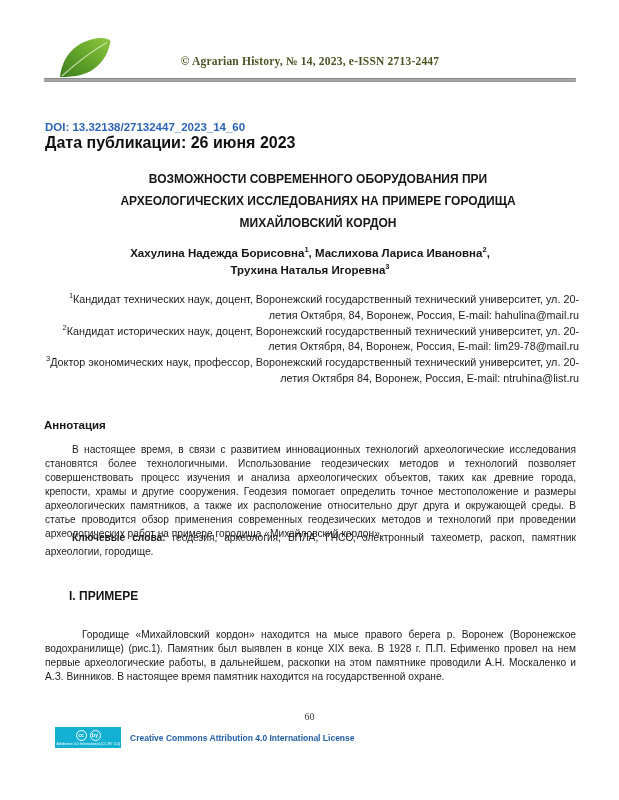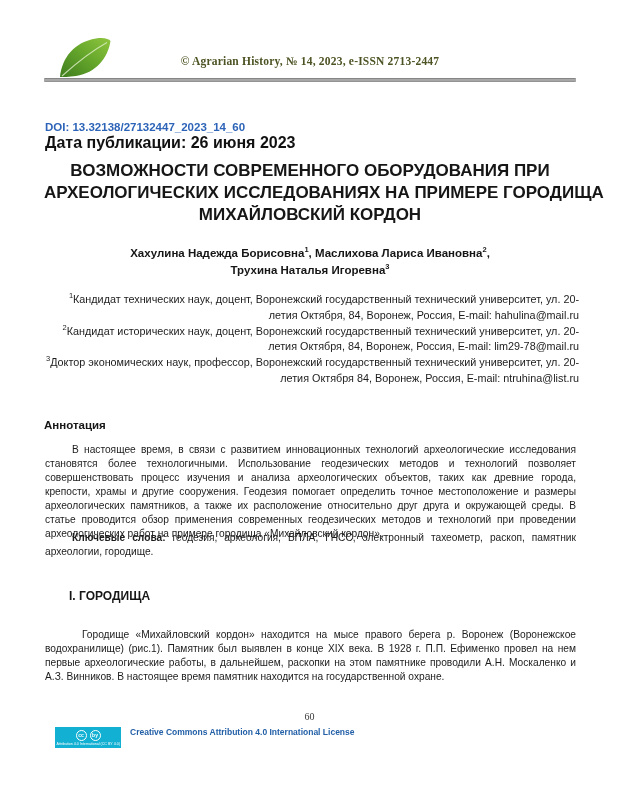--- a/index.html
+++ b/index.html
@@ -38,22 +38,22 @@
   }
   .doi {
     position: absolute; top: 121px; left: 45px;
     font-weight: bold; font-size: 11.5px; color: #2d64b8;
     text-decoration: none; cursor: pointer;
   }
 
   
   .title {
     position: absolute; top: 160px; left: 44px; width: 532px;
-    margin: 0; text-align: center;
-    font-size: 17px; font-weight: bold; color: #161616;
+    margin: 8px; text-align: center;
+    font-size: 12px; font-weight: bold; color: #161616;
     line-height: 22px;
   }
   .title div { white-space: nowrap; }
 
   .authors {
     position: absolute; top: 245px; left: 44px; width: 532px;
     text-align: center; font-weight: bold; font-size: 11.5px;
     line-height: 17px; color: #161616;
   }
   .authors sup, .affil sup { font-size: 7.5px; line-height: 0; }
@@ -93,21 +93,21 @@
     text-indent: 37px;
   }
 
   
   .page-number {
     position: absolute; top: 711px; left: 0; width: 100%;
     text-align: center; font-size: 10px; color: #3a3a3a; font-family: Liberation Serif, serif;
   }
   .footer {
     position: absolute; top: 727px; left: 55px;
-    display: flex; gap: 9px;
+    display: flex; align-items: center; gap: 9px;
   }
   .cc-badge {
     width: 66px; height: 21px;
     background: #12b0d3;
     display: flex; flex-direction: column; align-items: center; justify-content: center;
     cursor: pointer;
   }
   .cc-icons { display: flex; gap: 3px; align-items: center; height: 11px; }
   .cc-circle {
     width: 9px; height: 9px; border: 1px solid #ffffff; border-radius: 50%;
@@ -161,21 +161,21 @@
   <div class="affils">
     <div class="affil"><sup>1</sup><span>Кандидат технических наук, доцент, Воронежский государственный технический университет, ул. 20-летия Октября, 84, Воронеж, Россия, E-mail: hahulina@mail.ru</span></div>
     <div class="affil"><sup>2</sup><span>Кандидат исторических наук, доцент, Воронежский государственный технический университет, ул. 20-летия Октября, 84, Воронеж, Россия, E-mail: lim29-78@mail.ru</span></div>
     <div class="affil"><sup>3</sup><span>Доктор экономических наук, профессор, Воронежский государственный технический университет, ул. 20-летия Октября 84, Воронеж, Россия, E-mail: ntruhina@list.ru</span></div>
   </div>
 
   <div class="abstract-heading">Аннотация</div>
   <p class="para abstract-text">В настоящее время, в связи с развитием инновационных технологий археологические исследования становятся более технологичными. Использование геодезических методов и технологий позволяет совершенствовать процесс изучения и анализа археологических объектов, таких как древние города, крепости, храмы и другие сооружения. Геодезия помогает определить точное местоположение и размеры археологических памятников, а также их расположение относительно друг друга и окружающей среды. В статье проводится обзор применения современных геодезических методов и технологий при проведении археологических работ на примере городища «Михайловский кордон».</p>
   <p class="para keywords"><b>Ключевые слова:</b><span> геодезия, археология, БПЛА, ГНСС, электронный тахеометр, раскоп, памятник археологии, городище.</span></p>
 
-  <div class="intro-heading">I. ГОРОДИЩА</div>
+  <div class="intro-heading">I. ПРИМЕРЕ</div>
   <p class="para intro-text">Городище «Михайловский кордон» находится на мысе правого берега р. Воронеж (Воронежское водохранилище) (рис.1). Памятник был выявлен в конце XIX века. В 1928 г. П.П. Ефименко провел на нем  первые археологические работы, в дальнейшем, раскопки на этом памятнике проводили  А.Н. Москаленко и А.З. Винников. В настоящее время памятник находится на государственной охране.</p>
 
   <div class="page-number">60</div>
   <div class="footer">
     <div class="cc-badge">
       <div class="cc-icons">
         <div class="cc-circle">cc</div>
         <div class="cc-circle">by</div>
       </div>
       <div class="cc-sub">Attribution 4.0 International (CC BY 4.0)</div>

